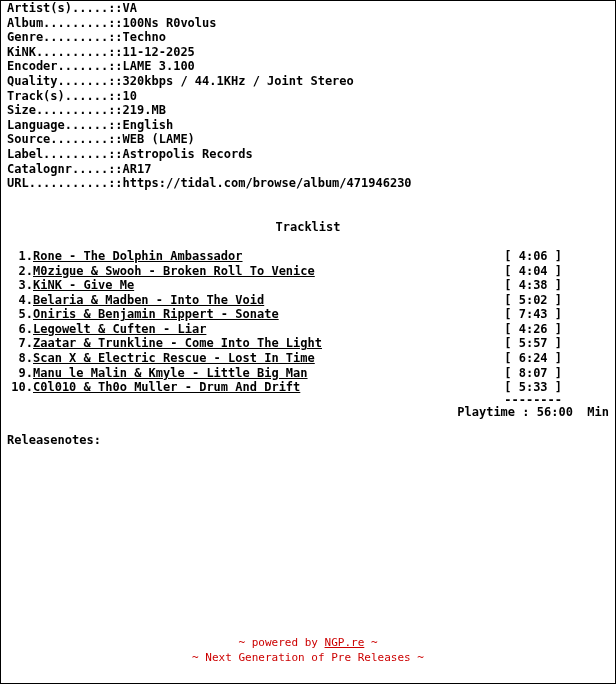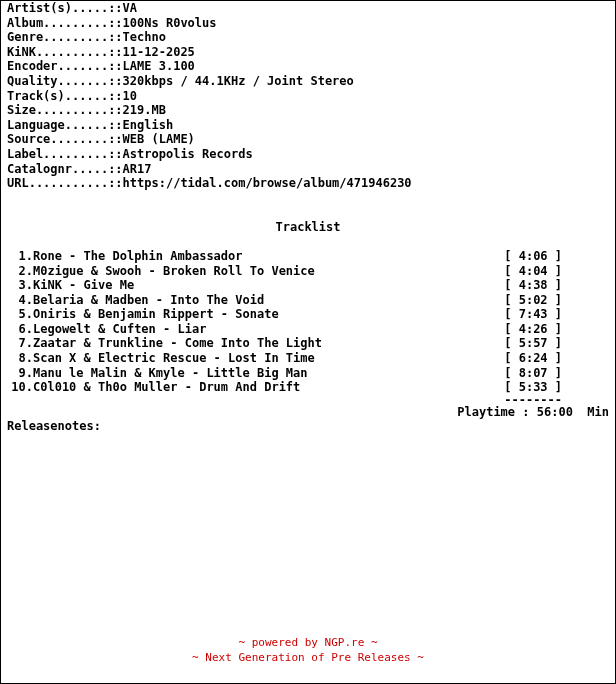--- a/index.html
+++ b/index.html
@@ -60,51 +60,54 @@
     line-height: 14.6px;
     white-space: pre;
     font-weight: bold;
   }
   .track-num {
     width: 26px;
     text-align: right;
   }
   .track-title {
     padding-left: 4px;
+    text-decoration: underline;
   }
   .track-time {
     text-align: center;
     width: 90px;
     padding-left: 0;
   }
   .rule-row td {
     line-height: 10px;
     height: 10px;
   }
   .playtime-row td {
     font-weight: bold;
   }
   .releasenotes {
     font-weight: bold;
     font-size: 12px;
     line-height: 14.6px;
     white-space: pre;
+    margin-top: 14px;
   }
   .footer {
     position: absolute;
     left: 0;
     right: 0;
     bottom: 18px;
     text-align: center;
     color: #cc0000;
     font-size: 11px;
     line-height: 15px;
     font-family: "DejaVu Sans Mono", monospace;
   }
   .footer .line1 .ngp {
+    text-decoration: underline;
   }
 </style>
 </head>
 <body>
 
 <div class="page">
 
   <table class="info-table">
     <tbody>
       <tr>

